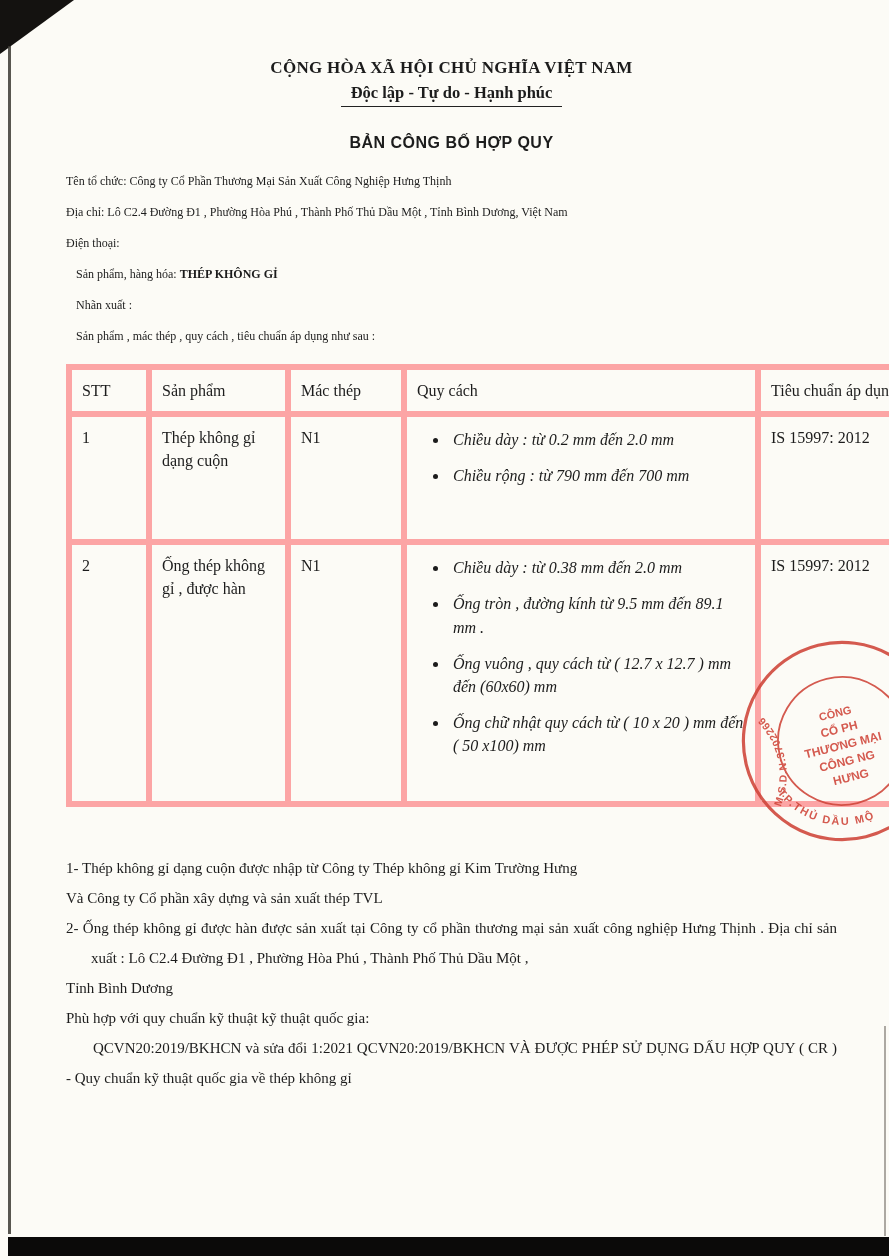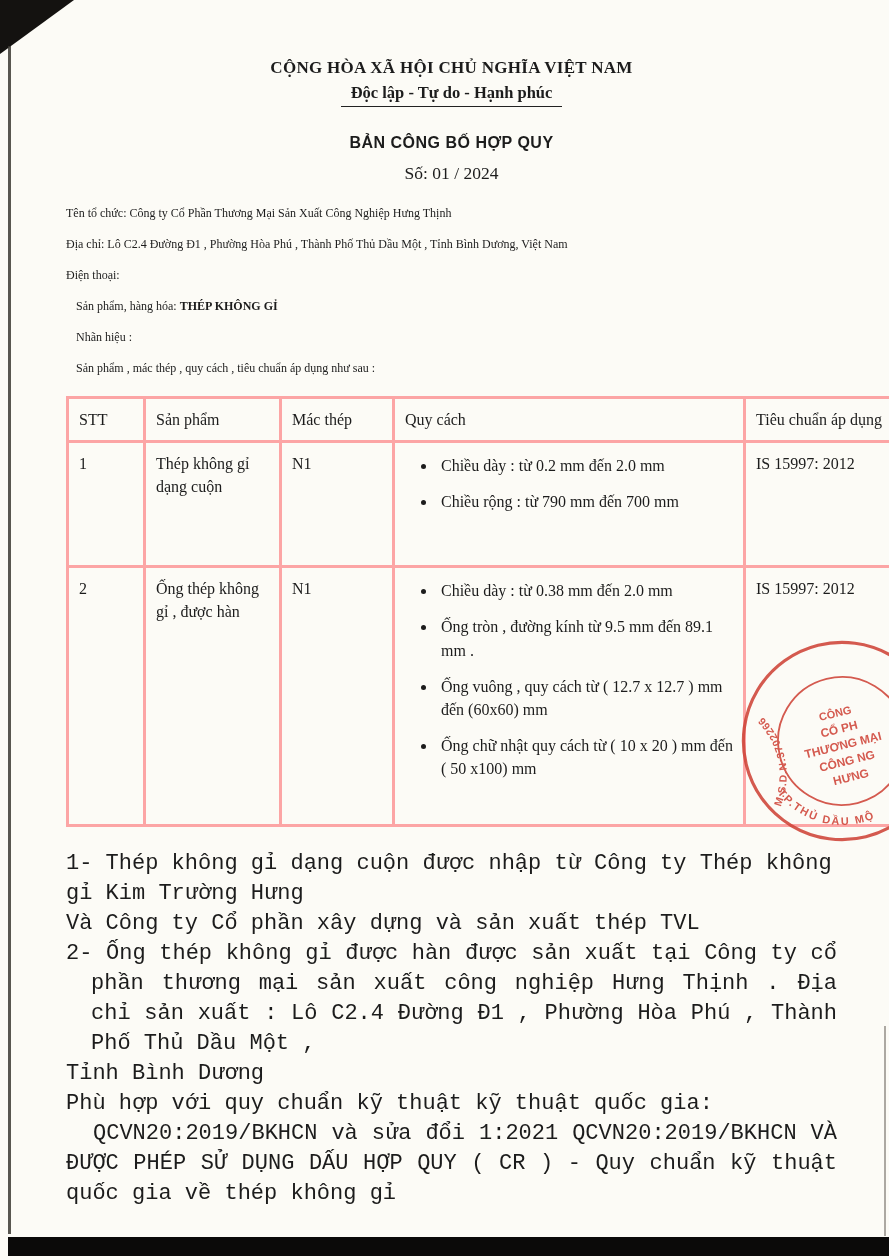--- a/index.html
+++ b/index.html
@@ -33,38 +33,38 @@
   .body-text{margin-top:14px;font-size:12px;line-height:31px;}
   .body-text p{margin:0;}
   .body-text .indent1{padding-left:10px;}
   .bold{font-weight:bold;}
 
   table.product-table{
     width:100%;border-collapse:collapse;margin-top:12px;
     font-size:16px;line-height:1.45;table-layout:fixed;
   }
   .product-table th,.product-table td{
-    border:3px solid #fca5a5;vertical-align:top;padding:9px 10px;
+    border:6px solid #fca5a5;vertical-align:top;padding:9px 10px;
     font-weight:normal;text-align:left;overflow:hidden;
   }
   .col-stt{width:54px;}
   .col-sp{width:113px;}
   .col-mt{width:90px;}
   .col-qc{width:328px;margin-left:8px;}
   .col-tc{width:176px;}
   .c-stt{text-align:center;}
   .c-sp{text-align:justify;}
   .c-mt{text-align:center;}
-  .c-qc ul{margin:2px 0 0;padding-left:32px;}
+  .c-qc ul{margin:2px 0 0;padding-left:32px;font-style:italic;}
   .c-qc li{margin-bottom:13px;padding-left:4px;}
   .c-qc li:last-child{margin-bottom:2px;}
   .row-1 td{height:104px;}
   .row-2 td{height:238px;}
 
-  .notes{margin-top:22px;font-size:22px;line-height:30px;font-family:Liberation Mono, monospace;}
+  .notes{margin-top:46px;font-size:15px;line-height:30px;}
   .notes p{margin:0;}
   .note-line{margin-left:28px;}
   .note-hang{margin-left:28px;padding-left:25px;text-indent:-25px;text-align:justify;margin-right:4px;}
   .note-plain{margin-left:12px;margin-top:2px;}
   .note-final{text-indent:27px;text-align:justify;margin-top:2px;}
 
   .stamp{position:absolute;top:636px;right:-58px;width:210px;height:210px;
     transform:rotate(-14deg);opacity:.88;z-index:4;pointer-events:none;}
   .stamp svg{width:100%;height:100%;}
   .stamp text{font-family:"Liberation Sans","DejaVu Sans",sans-serif;font-weight:bold;}
@@ -80,28 +80,27 @@
   <div class="scan-right-line"></div>
 
   <div class="header-block">
     <div class="nation-line">CỘNG HÒA XÃ HỘI CHỦ NGHĨA VIỆT NAM</div>
     <div class="motto-line">
       <span>Độc lập - Tự do - Hạnh phúc</span>
     </div>
   </div>
 
   <div class="doc-title">BẢN CÔNG BỐ HỢP QUY</div>
-  <div class="doc-number">Số: 01 / 2024</div>
 
   <div class="body-text">
     <p>Tên tổ chức: Công ty Cổ Phần Thương Mại Sản Xuất Công Nghiệp Hưng Thịnh</p>
     <p>Địa chỉ: Lô C2.4 Đường Đ1 , Phường Hòa Phú , Thành Phố Thủ Dầu Một , Tỉnh Bình Dương, Việt Nam</p>
     <p>Điện thoại:</p>
     <p class="indent1"><span>Sản phẩm, hàng hóa: </span><span class="bold">THÉP KHÔNG GỈ</span></p>
-    <p class="indent1">Nhãn hiệu :</p>
+    <p class="indent1">Nhãn xuất :</p>
     <p class="indent1">Sản phẩm , mác thép , quy cách , tiêu chuẩn áp dụng như sau :</p>
   </div>
 
   <table class="product-table">
     <thead>
       <tr>
         <th class="col-stt c-stt">STT</th>
         <th class="col-sp">Sản phẩm</th>
         <th class="col-mt">Mác thép</th>
         <th class="col-qc">Quy cách</th>

